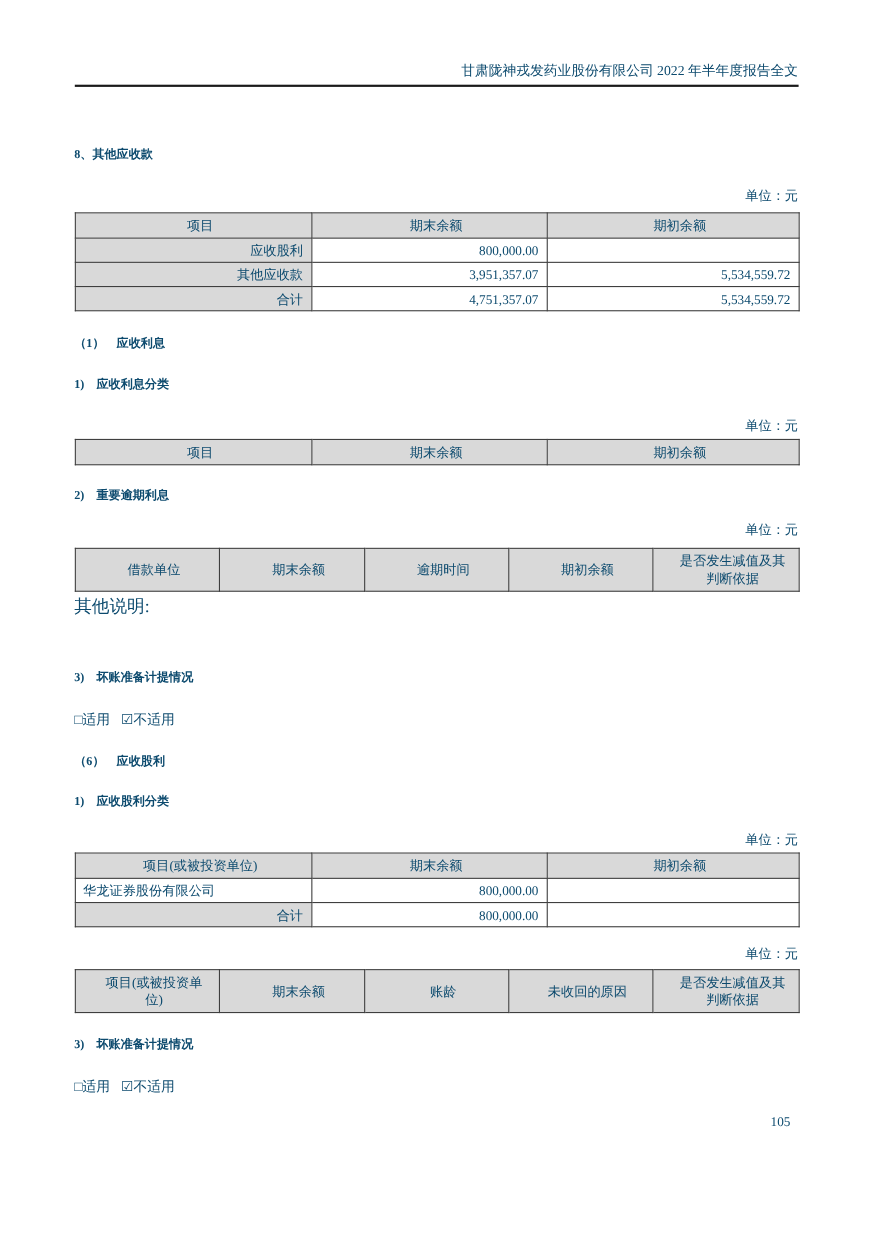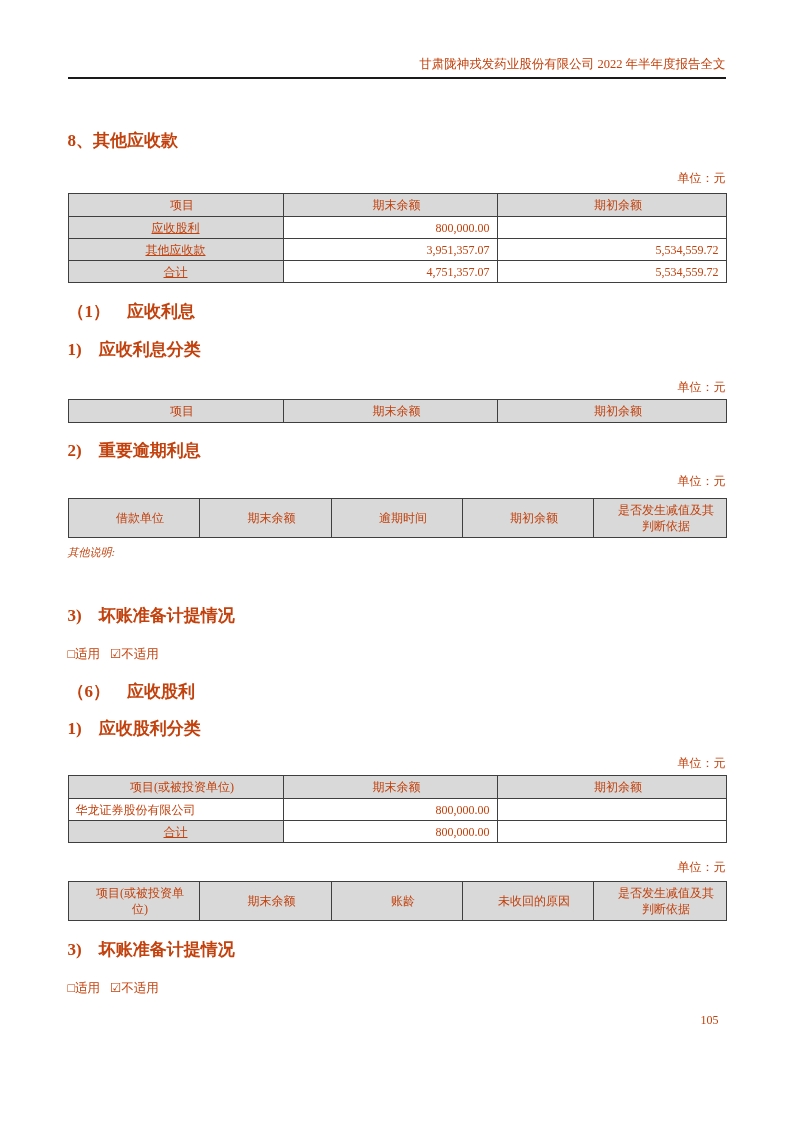--- a/index.html
+++ b/index.html
@@ -1,49 +1,48 @@
 <!DOCTYPE html>
 <html><head>
 <meta charset="utf-8">
 <style>
   html, body { margin: 0; padding: 0; background: #ffffff; }
   .page {
     width: 793px; height: 1122px;
     background: #ffffff;
     font-family: "Liberation Serif", "DejaVu Serif", serif;
-    color: #c2410c;
+    color: #0c4a6e;
     overflow: hidden;
     position: relative;
     margin: 0 auto;
   }
   .content { width: 658px; margin: 0 auto; }
 
   .doc-header {
     margin-top: 56px;
     text-align: right;
     font-size: 12.5px;
     line-height: 16px;
     padding-bottom: 5px;
     border-bottom: 2px solid #1a1a1a;
   }
 
   .h-main {
     font-weight: bold;
-    font-size: 17px;
+    font-size: 11px;
     line-height: 16px;
   }
   .unit-label {
     text-align: right;
     font-size: 12px;
     line-height: 16px;
   }
   .plain-text {
-    font-size: 11px;
-    line-height: 16px;
-    font-style: italic;
+    font-size: 16px;
+    line-height: 16px;
   }
   .checkbox-line {
     font-size: 12.5px;
     line-height: 16px;
   }
   .checkbox-line .cb-glyph { font-size: 12.5px; }
   .cb-group { margin-right: 10px; }
 
   table.rpt {
     width: 100%;
@@ -55,21 +54,21 @@
     border: 1px solid #3f3f3f;
     padding: 2px 7px;
     line-height: 16px;
     font-weight: normal;
     overflow: hidden;
     white-space: nowrap;
   }
   table.rpt th { text-align: center; background: #d9d9d9; height: 18px; padding-left: 20px; }
   table.rpt th.wrap2 { white-space: normal; height: 34px; }
   table.rpt td { height: 17px; }
-  td.cell-item { text-align: center; background: #d9d9d9; text-decoration: underline; }
+  td.cell-item { text-align: right; background: #d9d9d9; }
   td.cell-item-white { text-align: left; background: #ffffff; }
   td.cell-num { text-align: right; background: #ffffff; }
 
   
   .mt-s8        { margin-top: 54px; }
   .mt-unit1     { margin-top: 21px; }
   .mt-table1    { margin-top: 7px; }
   .mt-h-int     { margin-top: 21px; }
   .mt-h-intcls  { margin-top: 22px; }
   .mt-unit2     { margin-top: 21px; }

